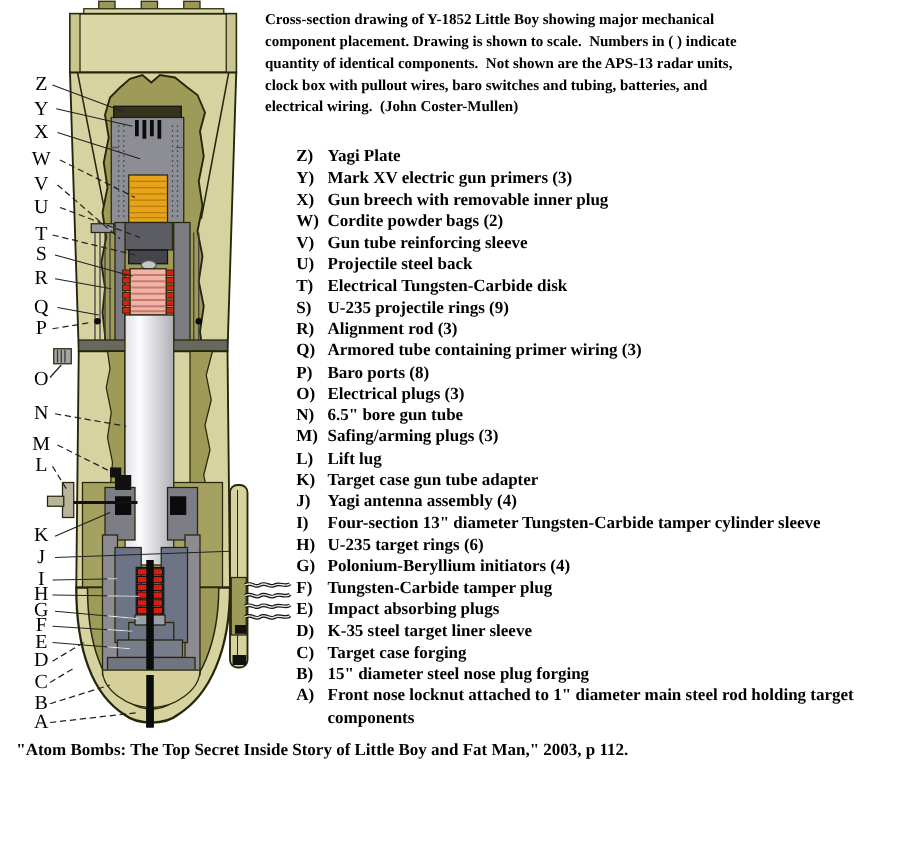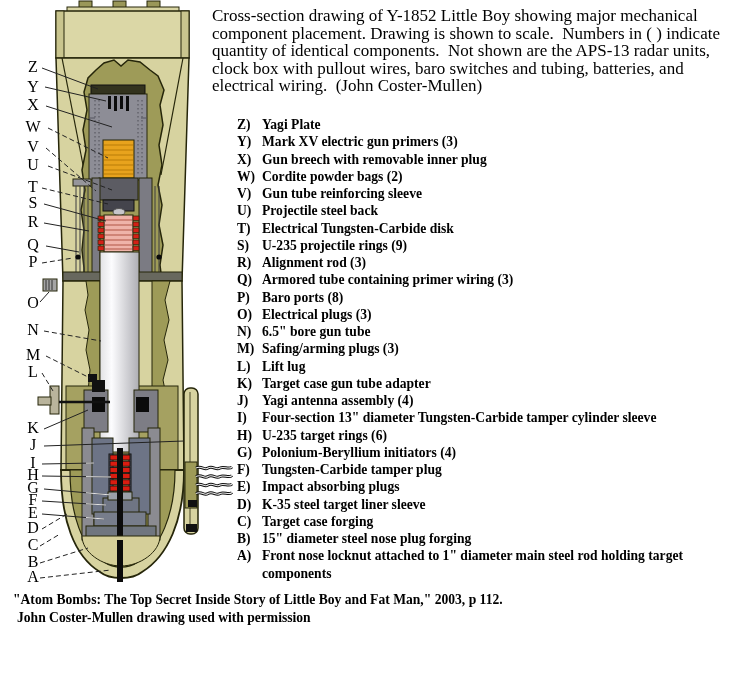--- a/index.html
+++ b/index.html
@@ -1,18 +1,18 @@
 <!DOCTYPE html>
 <html><head>
 <meta charset="utf-8">
 <style>
   html,body{margin:0;padding:0;background:#fff;}
   .page{position:relative;width:735px;height:675px;background:#ffffff;overflow:hidden;
         font-family:"Liberation Serif", serif;color:#000;}
-  .caption{position:absolute;left:212px;top:7px;font-weight:normal;font-size:17px;
+  .caption{position:absolute;left:212px;top:7px;font-weight:bold;font-size:12px;
            line-height:17.6px;white-space:pre;}
   .legend{position:absolute;left:237px;top:116px;width:498px;font-weight:bold;
           font-size:13.6px;line-height:17.25px;}
   .legend-row{display:flex;}
   .legend-letter{flex:0 0 25px;}
   .legend-text{flex:1;}
   .footer{position:absolute;left:13px;top:591px;font-weight:bold;font-size:13.6px;line-height:18.2px;}
   .footer .f2{margin-left:4px;}
   #drawing{position:absolute;left:0;top:0;}
   .callout-letter{font-family:"Liberation Serif", serif;font-size:16px;fill:#000;}
@@ -394,16 +394,15 @@
         <span class="legend-text">15" diameter steel nose plug forging</span>
       </div>
       <div class="legend-row">
         <span class="legend-letter">A)</span>
         <span class="legend-text">Front nose locknut attached to 1" diameter main steel rod holding target components</span>
       </div>
     </div>
 
   <div class="footer">
     <div class="f1">"Atom Bombs: The Top Secret Inside Story of Little Boy and Fat Man," 2003, p 112.</div>
-    <div class="f2">John Coster-Mullen drawing used with permission</div>
   </div>
 
 </div>
 
 </body></html>

